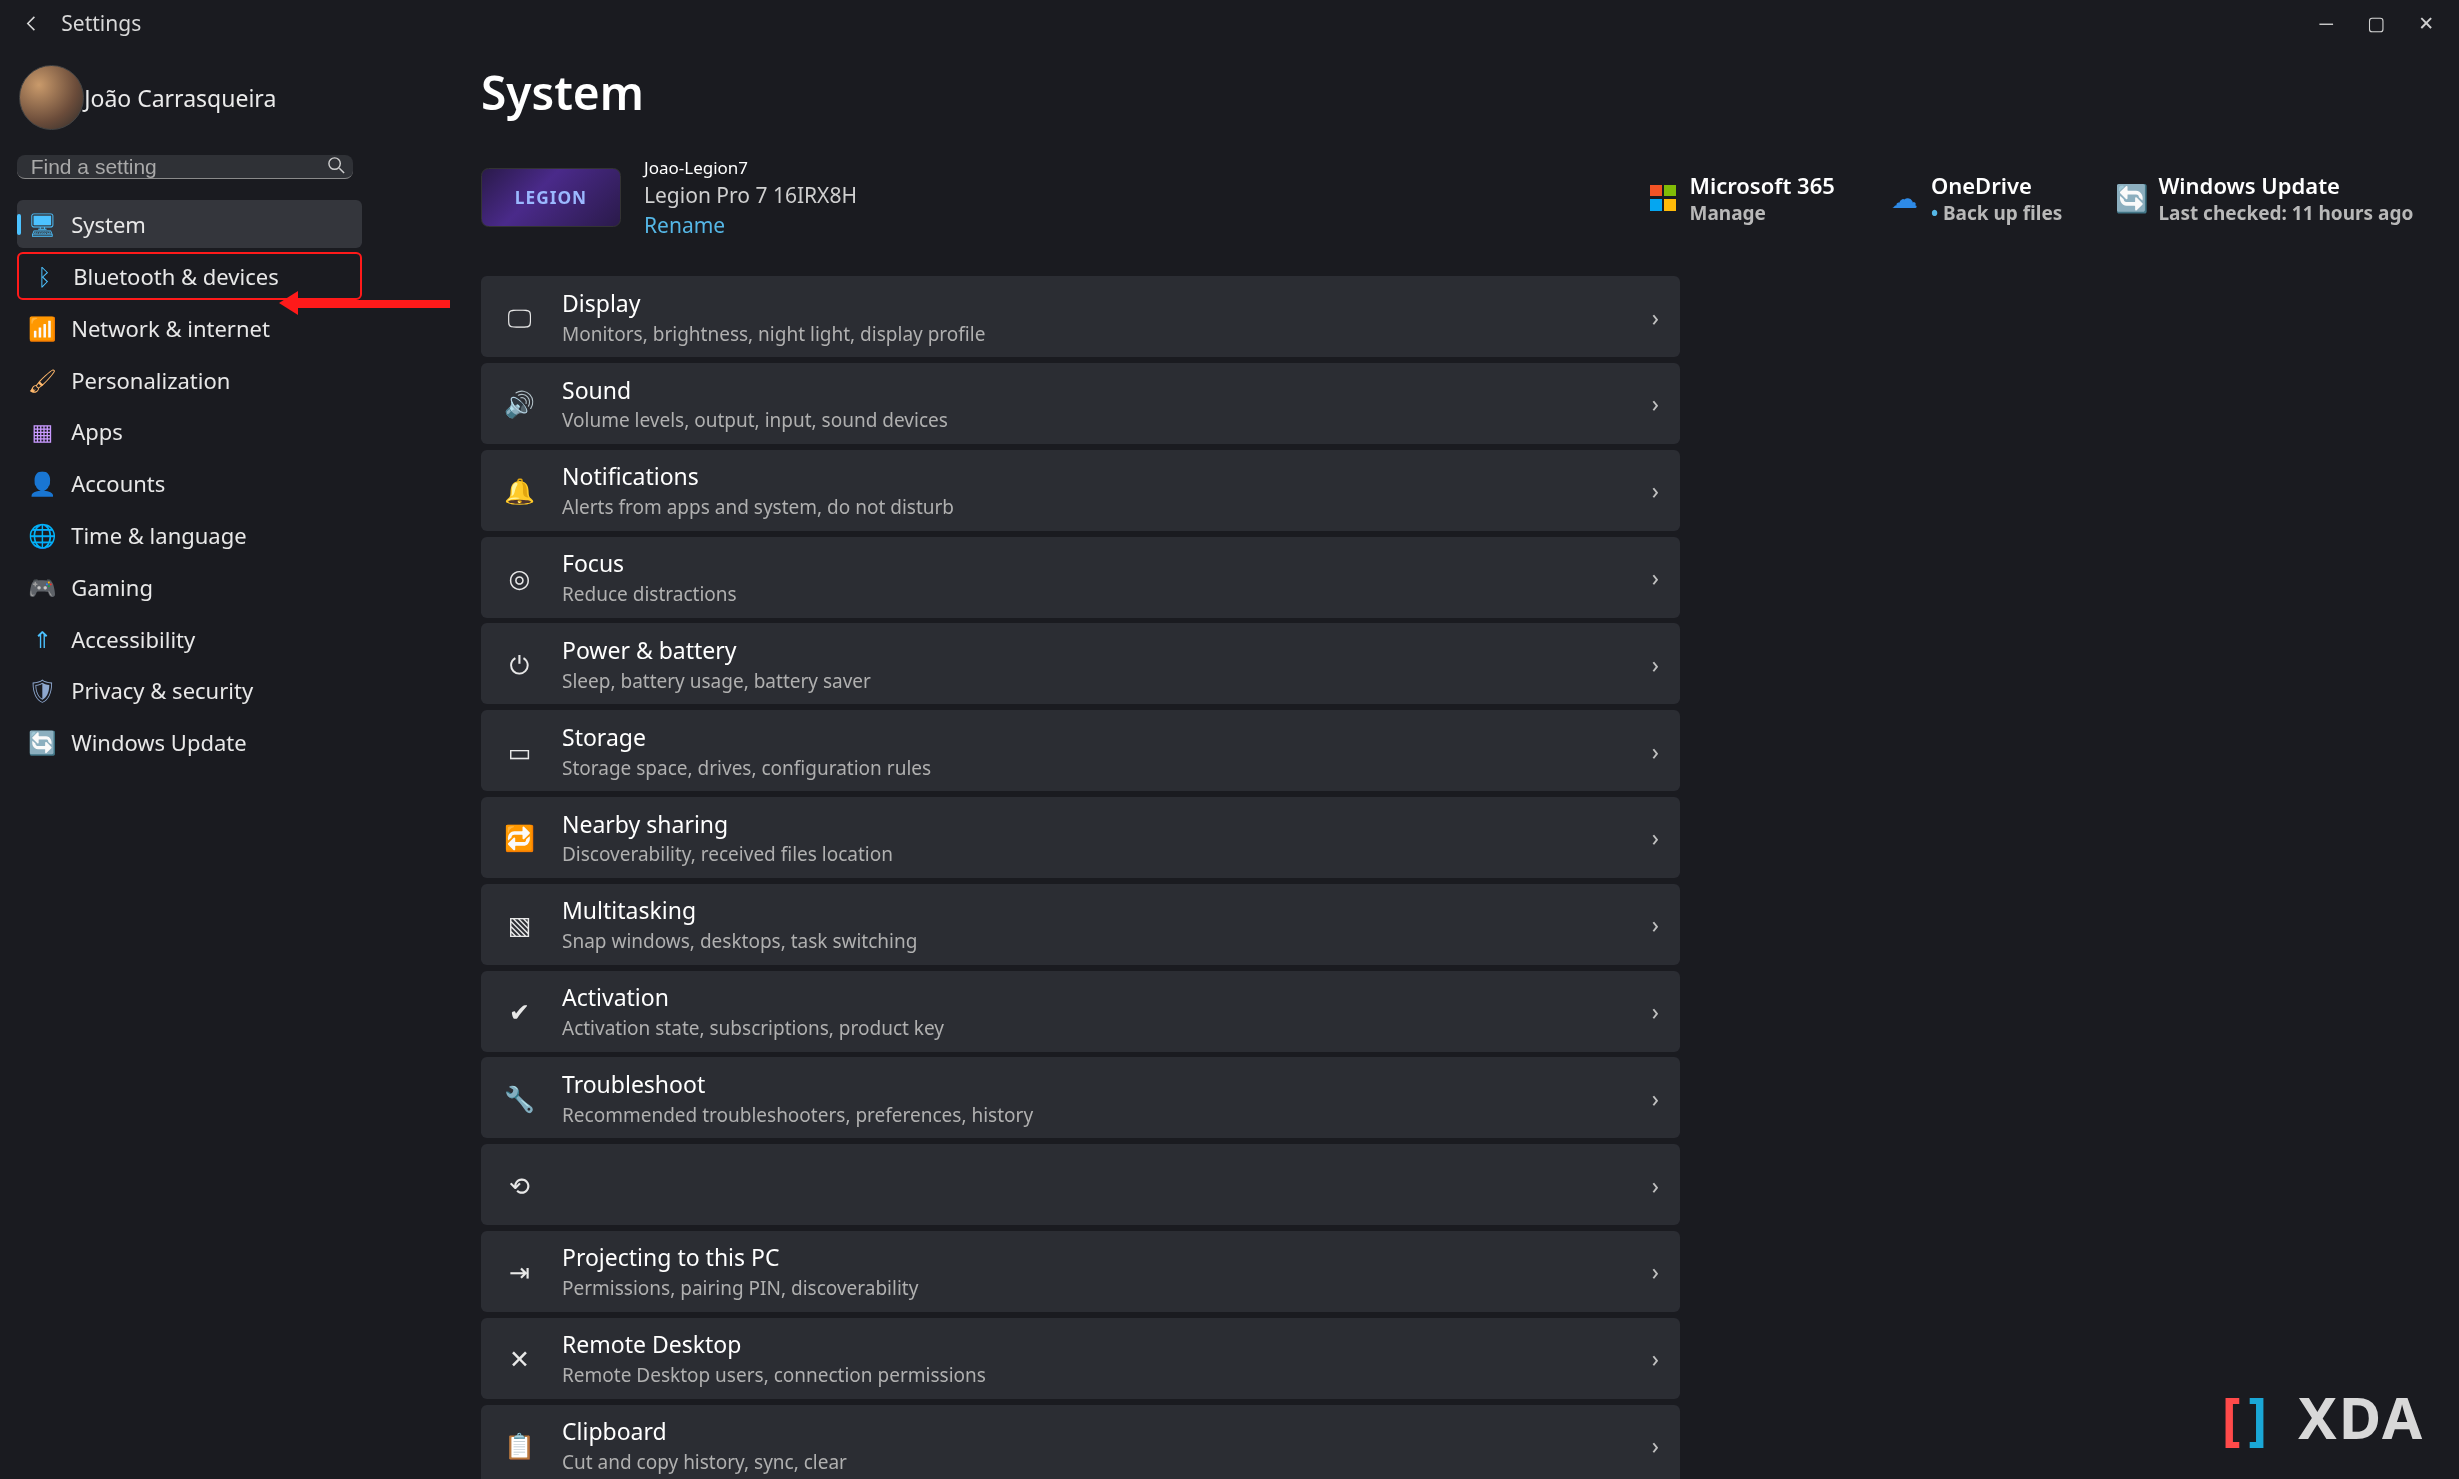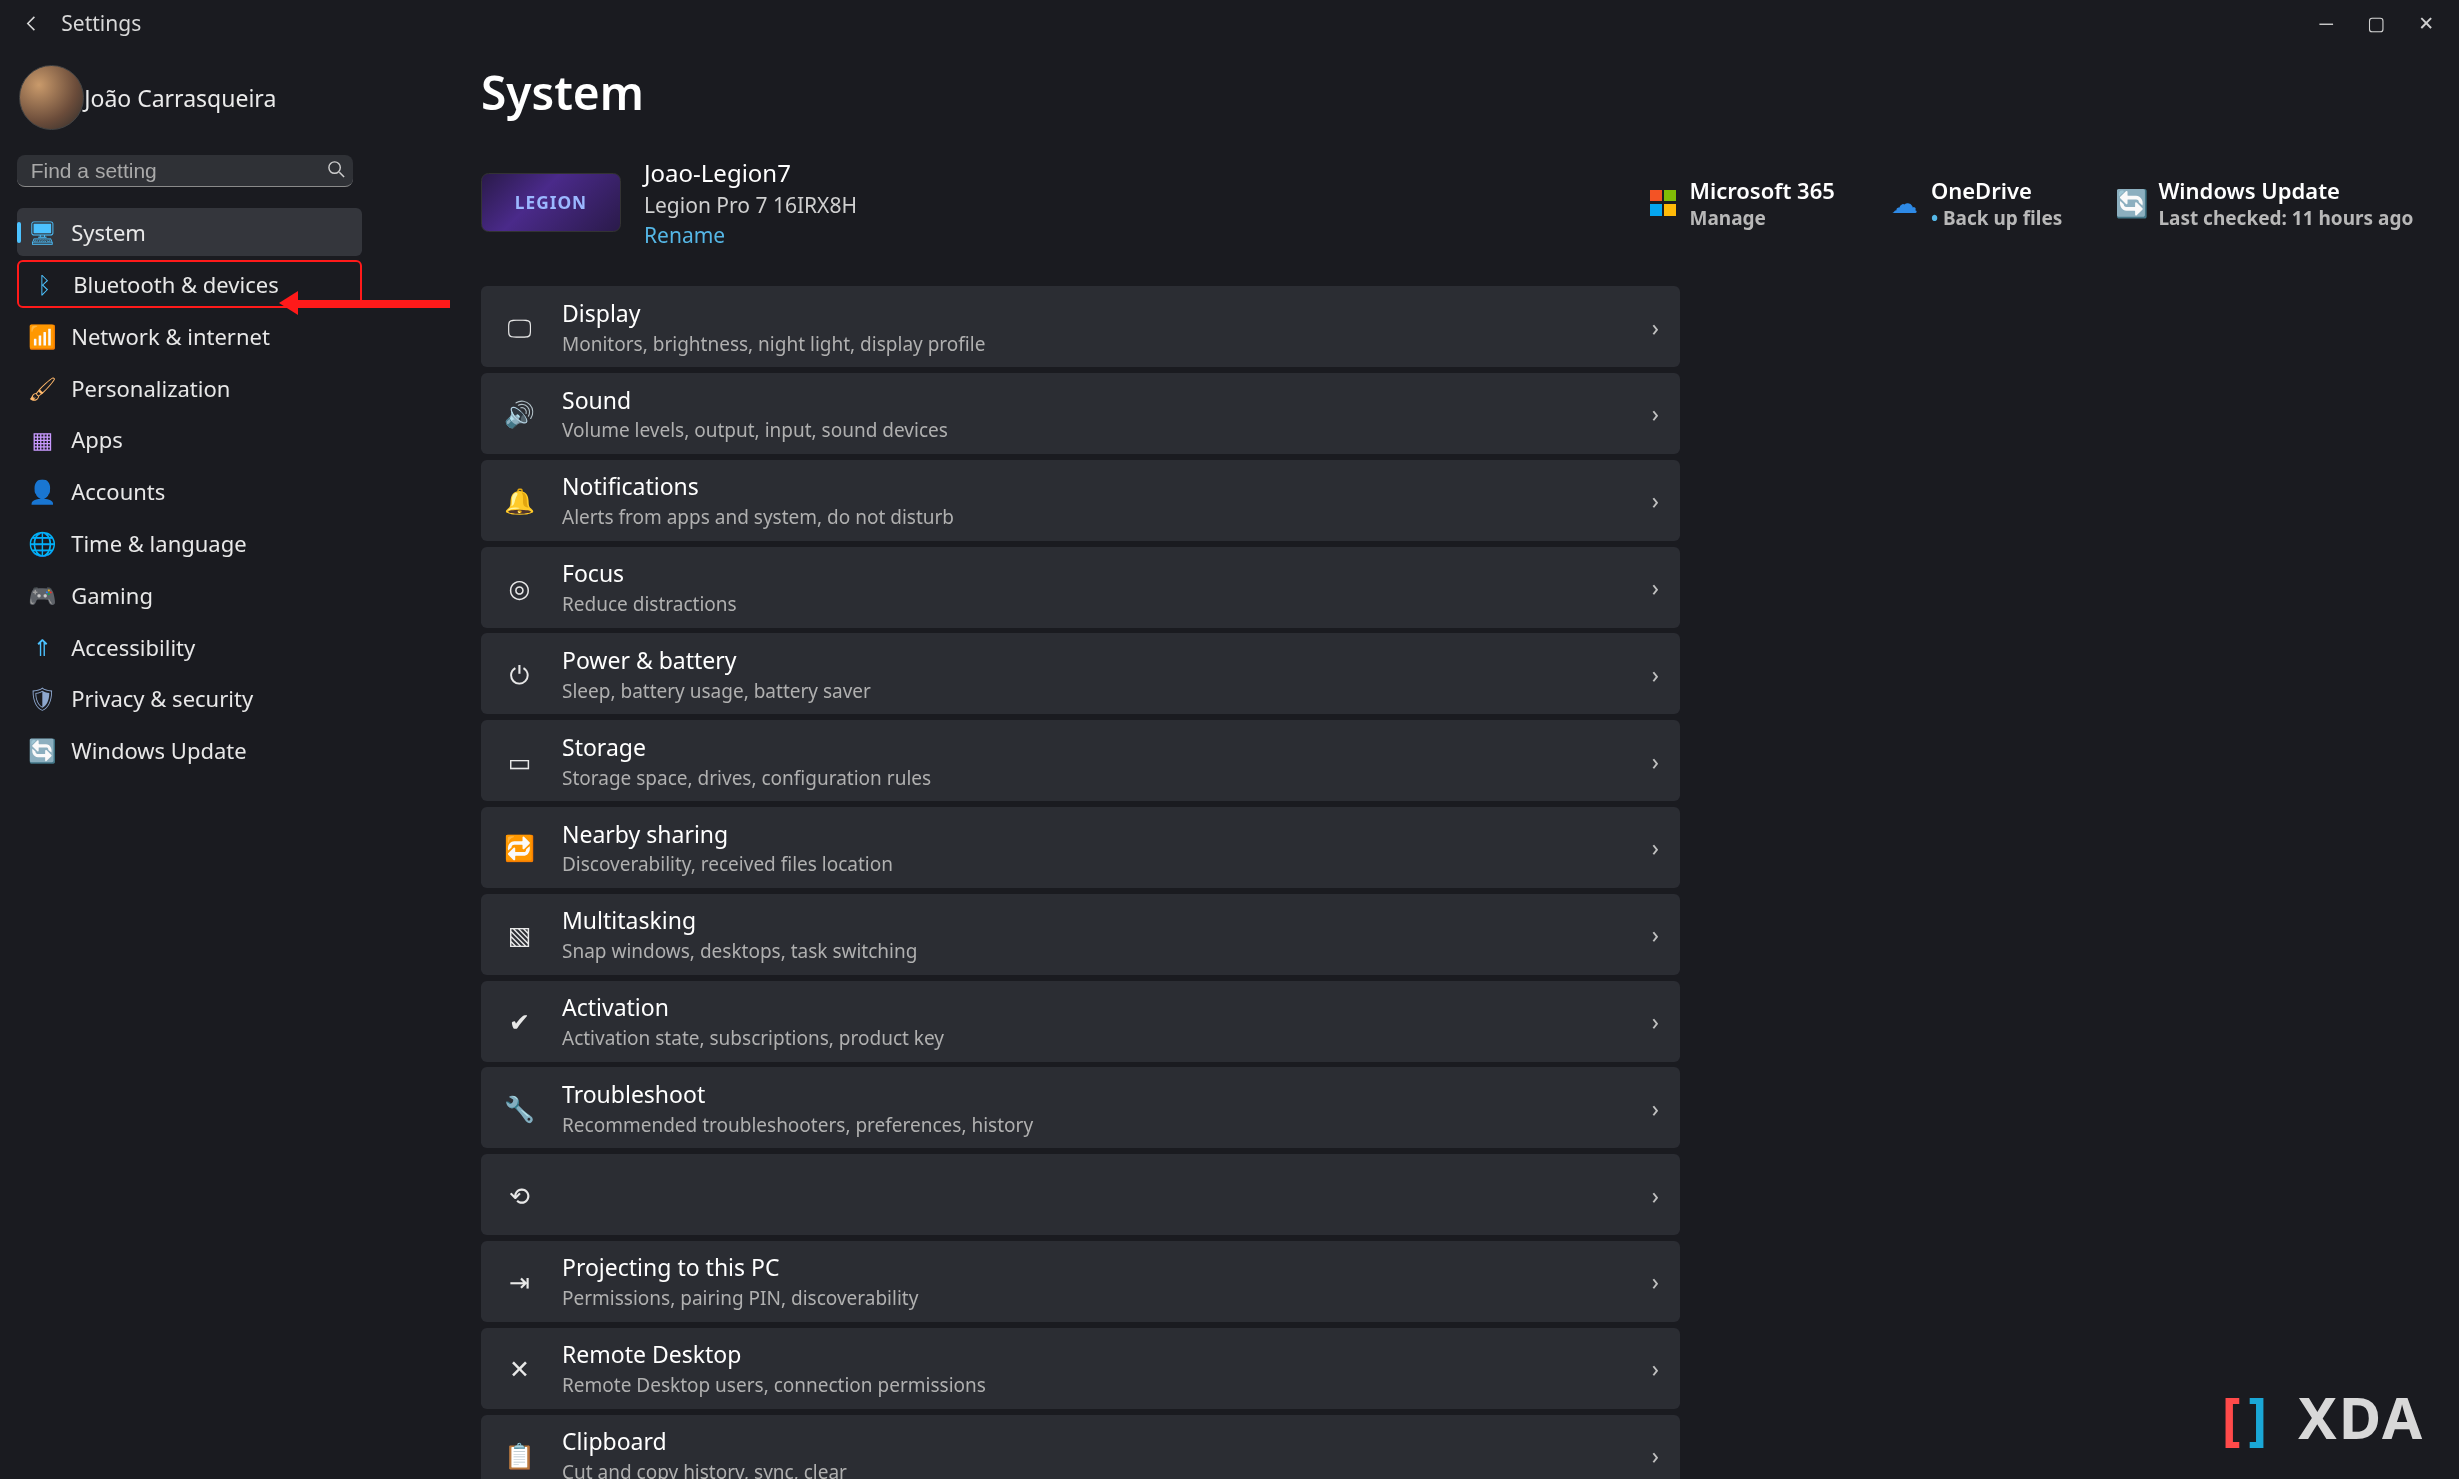--- a/index.html
+++ b/index.html
@@ -52,21 +52,21 @@
   }
   .account-name {
     font-size:23px;color:#eaeaea;font-weight:400;
   }
   .search-wrap {
     position:relative;
     margin: 7.7px 0 21px 0;
   }
   .search {
     width: 336px;
-    height: 32px;
+    height: 24px;
     background: #2f3136;
     border: none;
     border-bottom: 1.9px solid #8a8a8a;
     border-radius: 8px;
     padding: 0 42px 0 13.4px;
     color: #cfcfcf;
     font-size: 21px;
   }
   .search::placeholder { color:#a9a9a9; }
   .search-icon {
@@ -121,21 +121,21 @@
     display:flex;align-items:center;gap:23px;
     margin-bottom: 37px;
   }
   .device-thumb {
     width:140px;height:59px;border-radius:7.7px;
     background: linear-gradient(135deg,#2a1a4a,#4a2a8a 40%,#2a1a4a);
     display:flex;align-items:center;justify-content:center;
     color:#9bb8ff;font-weight:700;font-size:17.3px;letter-spacing:1px;
     border:1px solid #333;
   }
-  .device-info .dname { font-size:24px;font-weight:400;color:#fff; }
+  .device-info .dname { font-size:17px;font-weight:400;color:#fff; }
   .device-info .dmodel { font-size:21px;color:#cfcfcf;margin-top:1.9px; }
   .device-info .drename { font-size:21px;color:#55b7e6;margin-top:1.9px;cursor:pointer; }
   .header-spacer { flex:1; }
   .status-group { display:flex;align-items:center;gap:54px;margin-right:7.7px; }
   .status-item { display:flex;align-items:center;gap:11px; }
   .status-icon { width:31px;height:31px;display:flex;align-items:center;justify-content:center;font-size:27px; }
   .status-text .st-title { font-size:22px;font-weight:600;color:#fff; }
   .status-text .st-sub { font-size:19px;color:#b8b8b8;font-weight:bold; }
   .status-text .st-sub.bullet::before { content:"• ";color:#55b7e6; }
 

